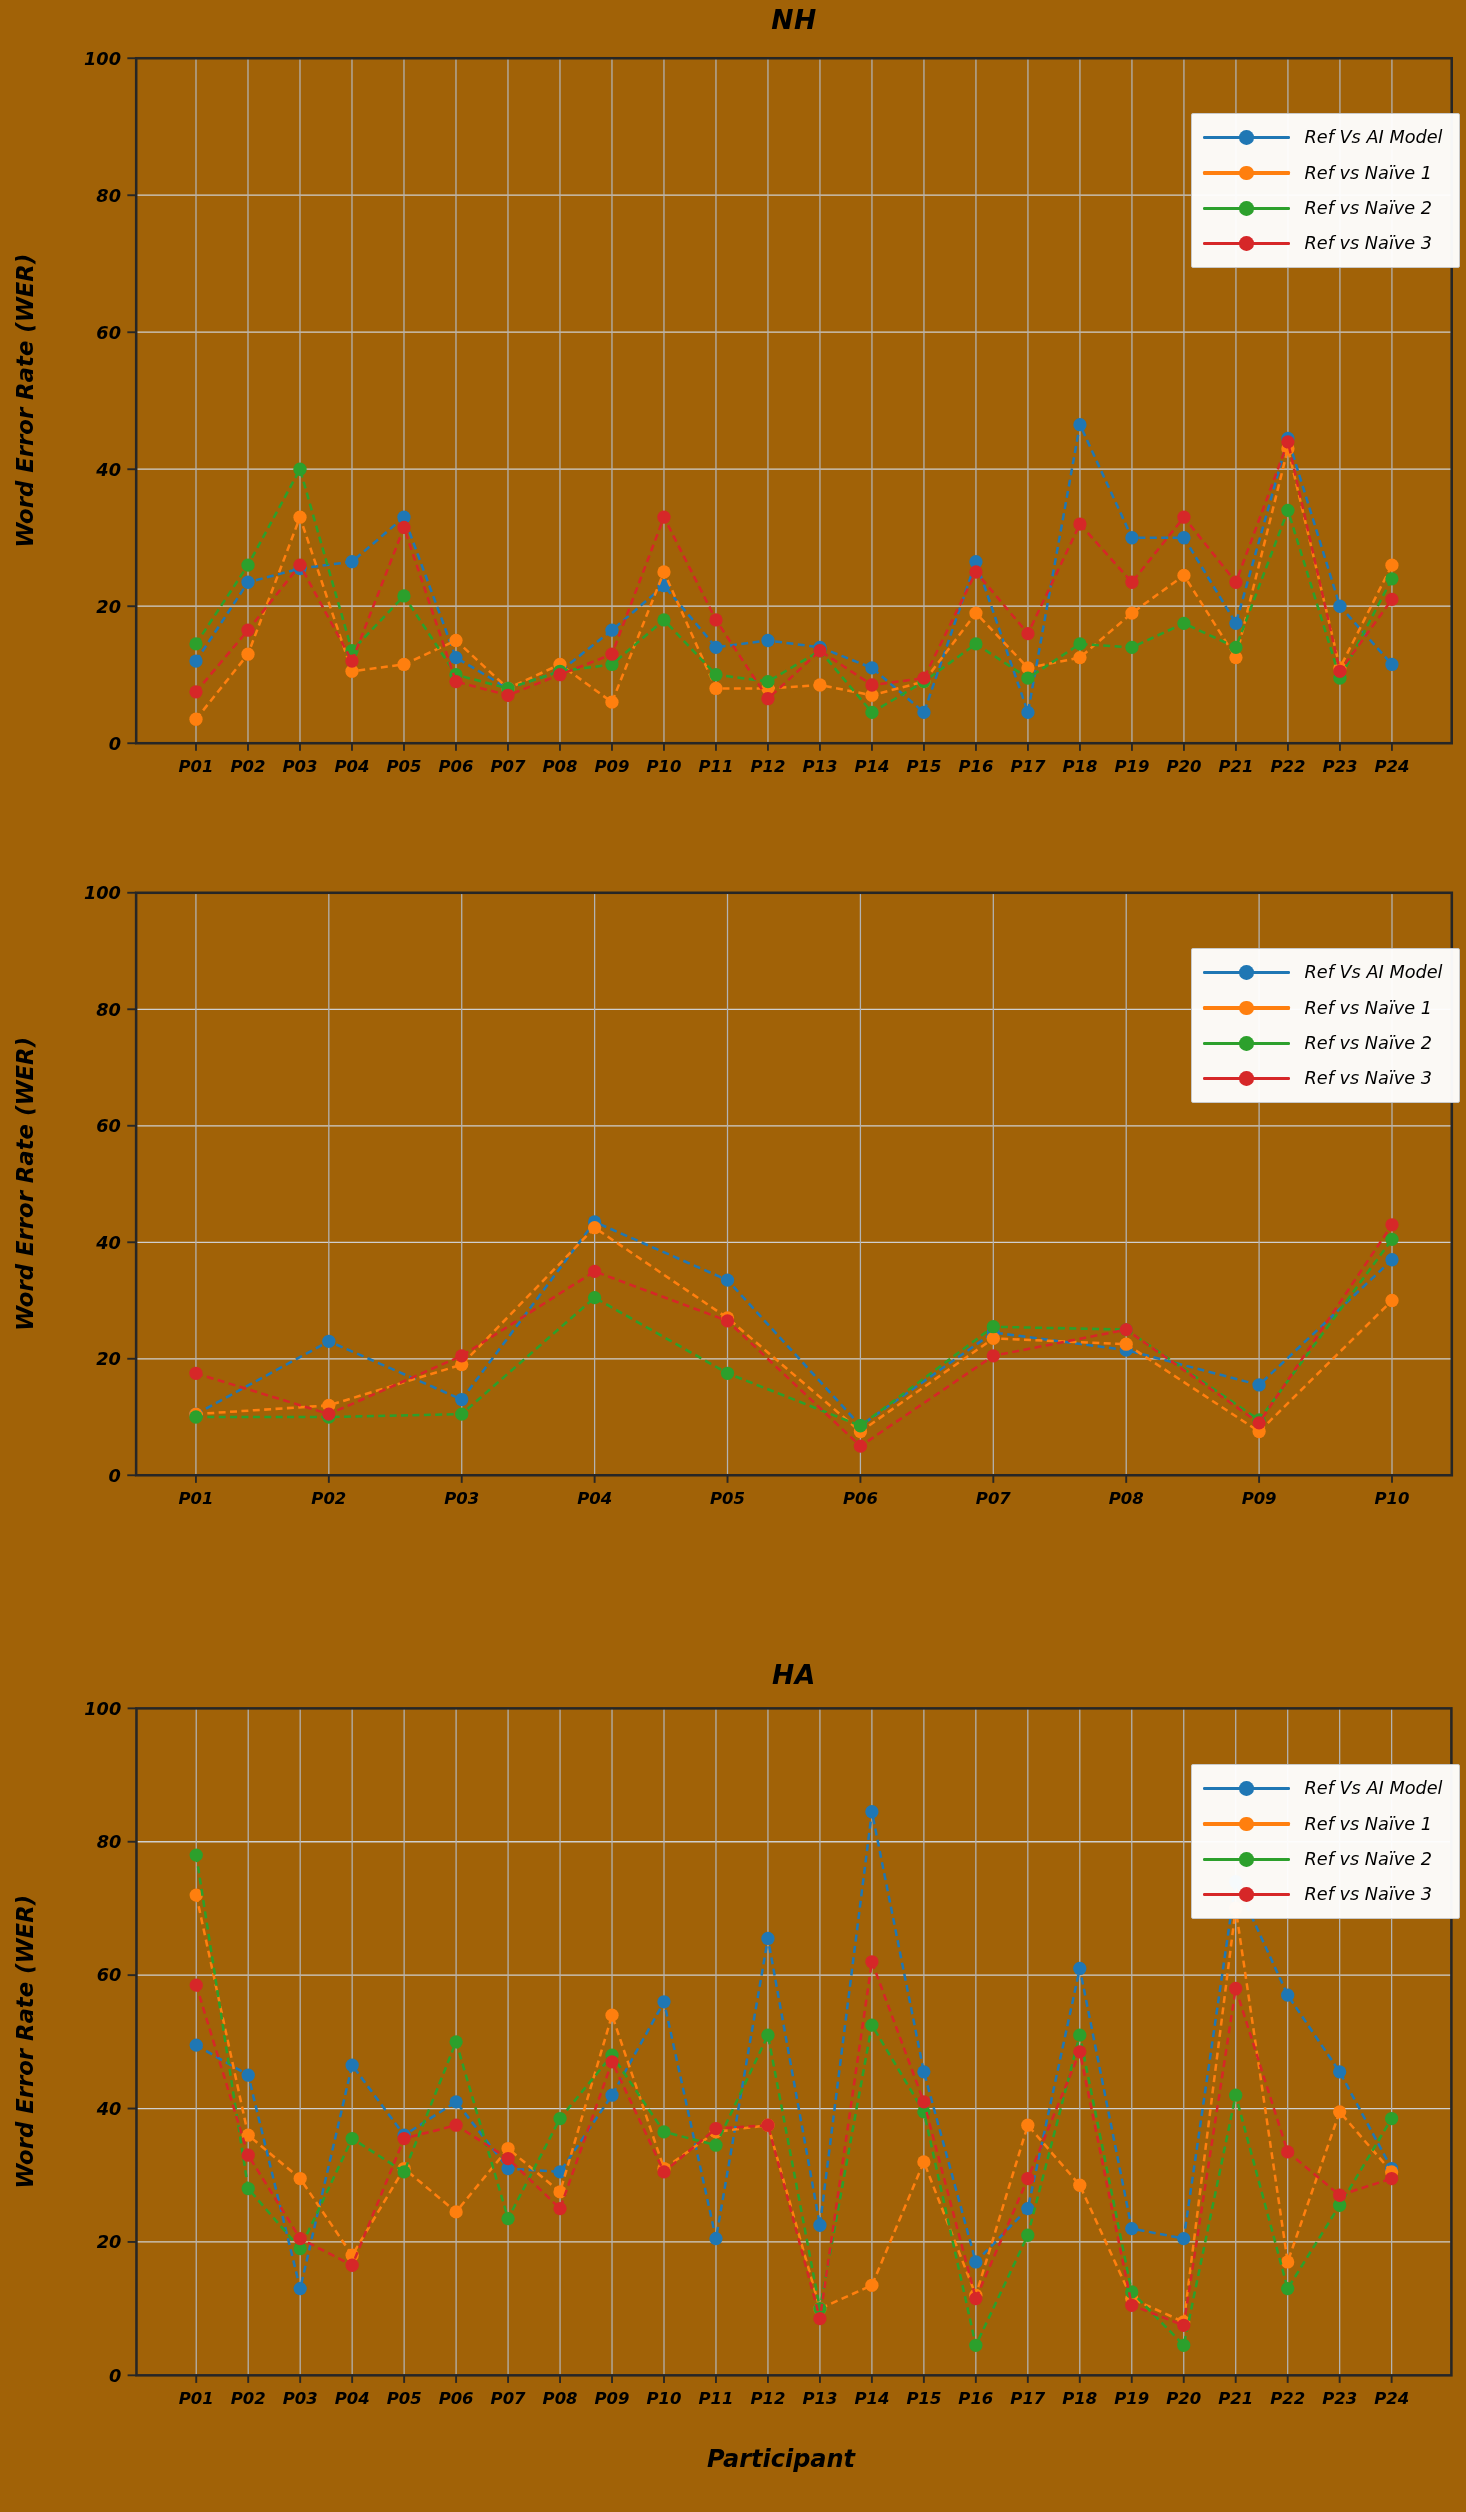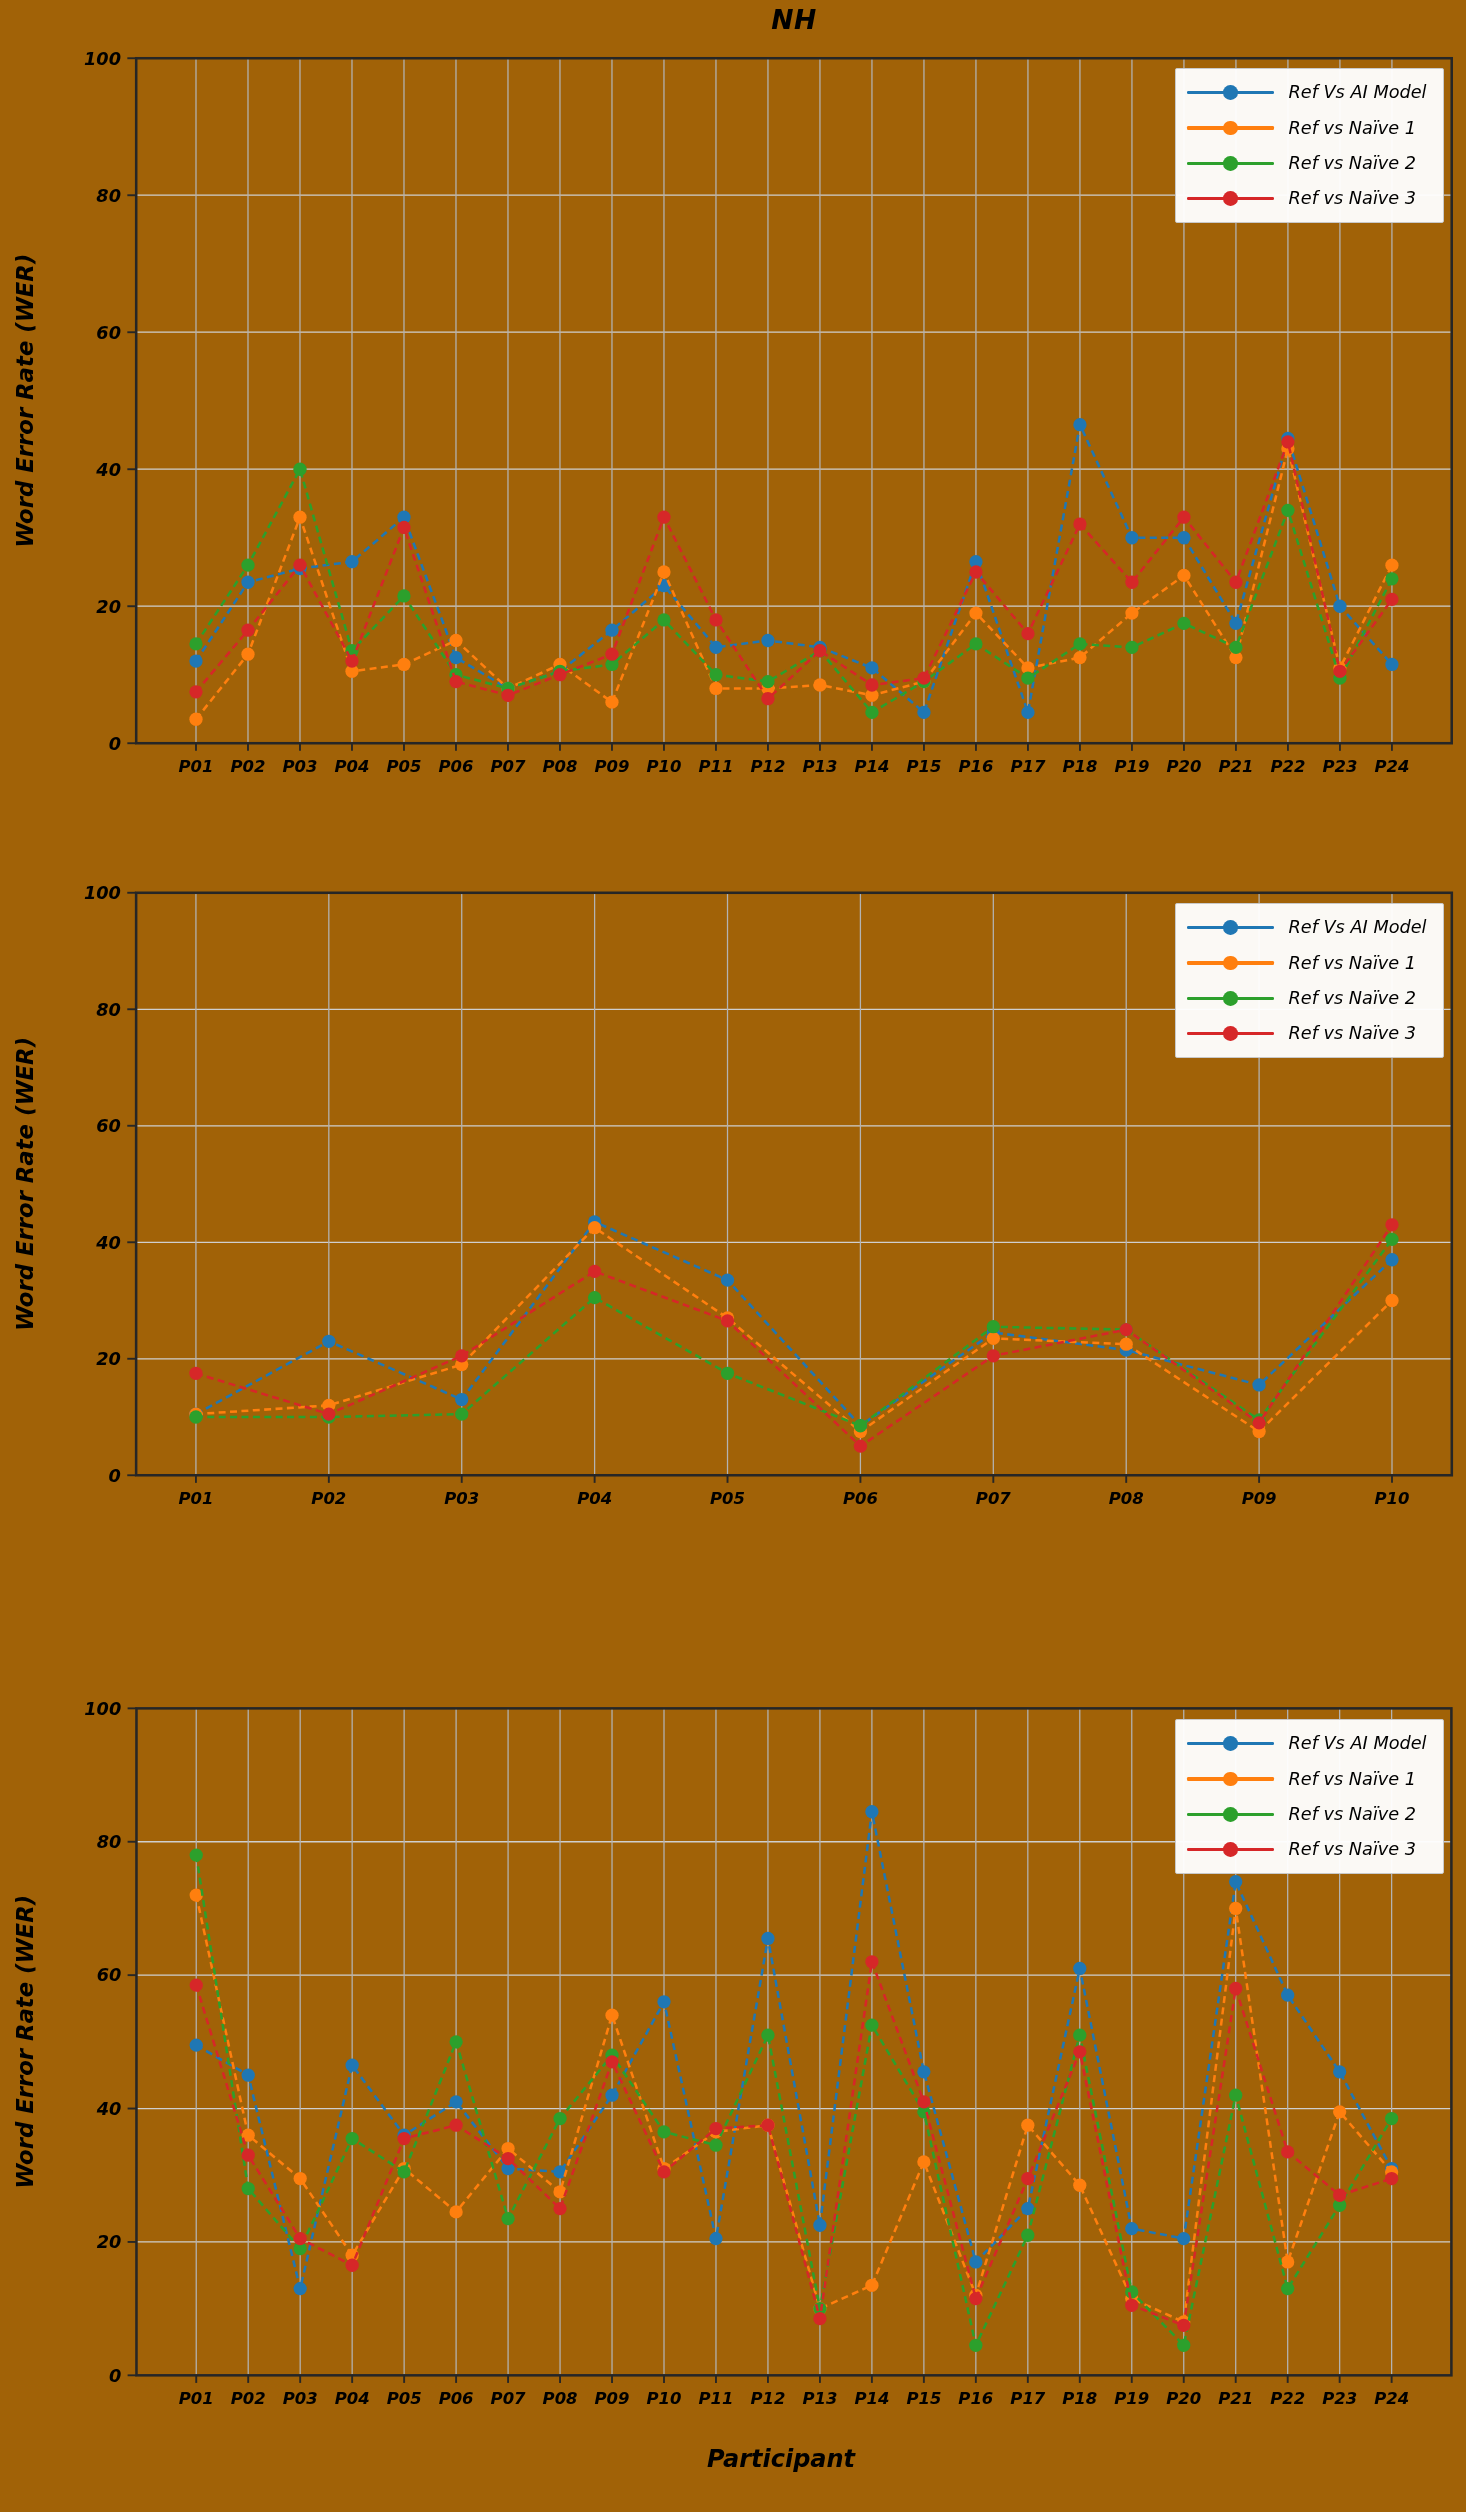--- a/index.html
+++ b/index.html
@@ -5,22 +5,22 @@
   html,body{margin:0;padding:0;background:#ffffff;}
   body{width:1467px;height:2512px;position:relative;font-family:"DejaVu Sans",sans-serif;color:#000;}
   .figure{position:relative;width:1467px;height:2512px;background:#a16207;overflow:hidden;font-style:italic;}
   .panel{position:relative;width:1467px;}
   .panel-nh{height:804px;}
   .panel-ci{height:855px;}
   .panel-ha{height:853px;}
   .chart-title{position:absolute;left:136px;width:1316px;text-align:center;font-size:26.6px;font-weight:bold;letter-spacing:0.6px;}
   .plot{position:absolute;left:0;top:0;width:1467px;}
   svg text{font-family:"DejaVu Sans",sans-serif;fill:#000;}
-  .legend{position:absolute;right:23px;background:rgba(255,255,255,0.96);border:1.3px solid #c9c9c9;border-radius:1.9px;
-          padding:8.9px 16.5px 8.9px 11.4px;display:flex;flex-direction:column;gap:6.3px;z-index:5;}
+  .legend{position:absolute;right:7px;background:rgba(255,255,255,0.96);border:1.3px solid #c9c9c9;border-radius:1.9px;
+          padding:8.9px 16.5px 8.9px 11.4px;display:flex;flex-direction:column;gap:6.3px;z-index:5;margin-top:45px;}
   .legend-row{display:flex;align-items:center;gap:14px;height:29px;}
   .lswatch{position:relative;width:87px;height:15px;flex:0 0 auto;}
   .lline{position:absolute;left:0;right:0;top:6.3px;height:3.2px;border-radius:1.3px;}
   .ldot{position:absolute;left:36px;top:0.6px;width:14.6px;height:14.6px;border-radius:50%;}
   .llabel{font-size:17.7px;white-space:nowrap;}
   .xlabel{position:absolute;left:123px;width:1316px;text-align:center;font-size:24px;font-weight:bold;}
 </style>
 </head>
 <body>
 
@@ -377,20 +377,21 @@
           <span class="lswatch">
             <span class="lline" style="background: rgb(214, 39, 40);"></span>
             <span class="ldot" style="background: rgb(214, 39, 40);"></span>
           </span>
           <span class="llabel">Ref vs Naïve 3</span>
         </div>
       </div>
   </section>
 
   <section class="panel panel-ha">
+    <div class="chart-title" style="top:0px;">HA</div>
     <svg class="plot" viewBox="0 0 2317 1348" width="1467" height="853">
         <line x1="215" x2="2293" y1="1132" y2="1132" stroke="#cfcfcf" stroke-width="2"></line>
         <line x1="215" x2="2293" y1="921.2" y2="921.2" stroke="#cfcfcf" stroke-width="2"></line>
         <line x1="215" x2="2293" y1="710.4" y2="710.4" stroke="#cfcfcf" stroke-width="2"></line>
         <line x1="215" x2="2293" y1="499.6" y2="499.6" stroke="#cfcfcf" stroke-width="2"></line>
         <line x1="215" x2="2293" y1="288.79999999999995" y2="288.79999999999995" stroke="#cfcfcf" stroke-width="2"></line>
         <line x1="215" x2="2293" y1="78" y2="78" stroke="#cfcfcf" stroke-width="2"></line>
         <line x1="309.45454545454544" x2="309.45454545454544" y1="78" y2="1132" stroke="#b3b3b3" stroke-width="2"></line>
         <line x1="391.5889328063241" x2="391.5889328063241" y1="78" y2="1132" stroke="#b3b3b3" stroke-width="2"></line>
         <line x1="473.7233201581028" x2="473.7233201581028" y1="78" y2="1132" stroke="#b3b3b3" stroke-width="2"></line>

